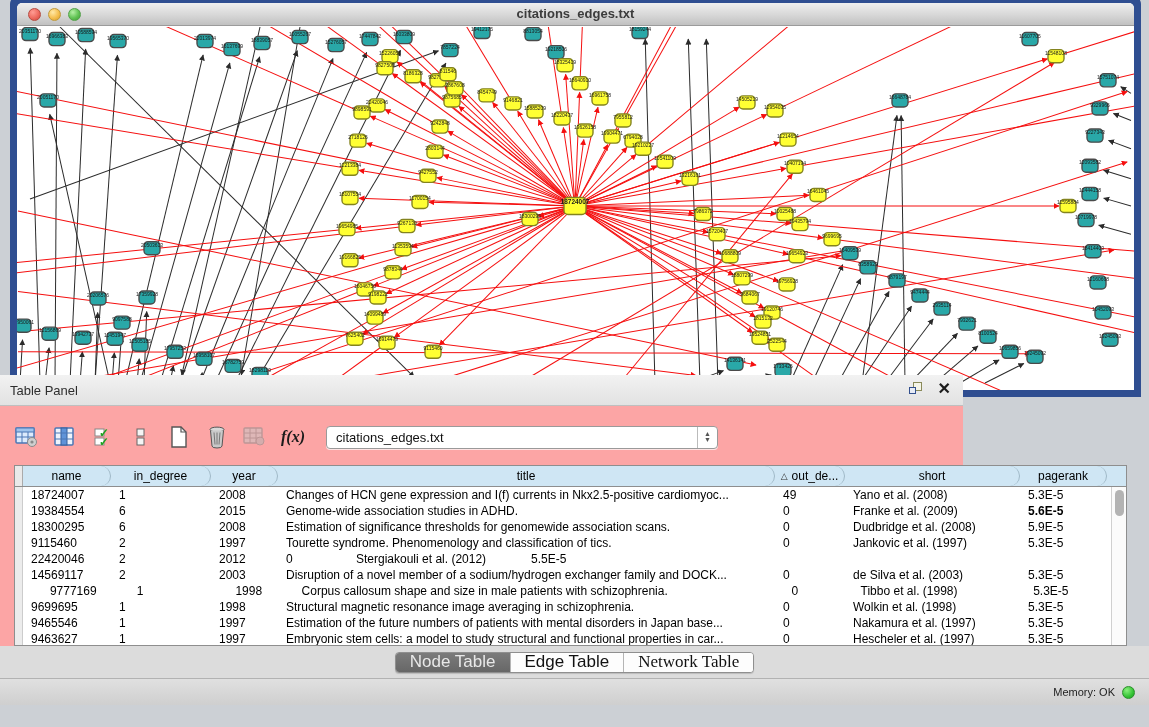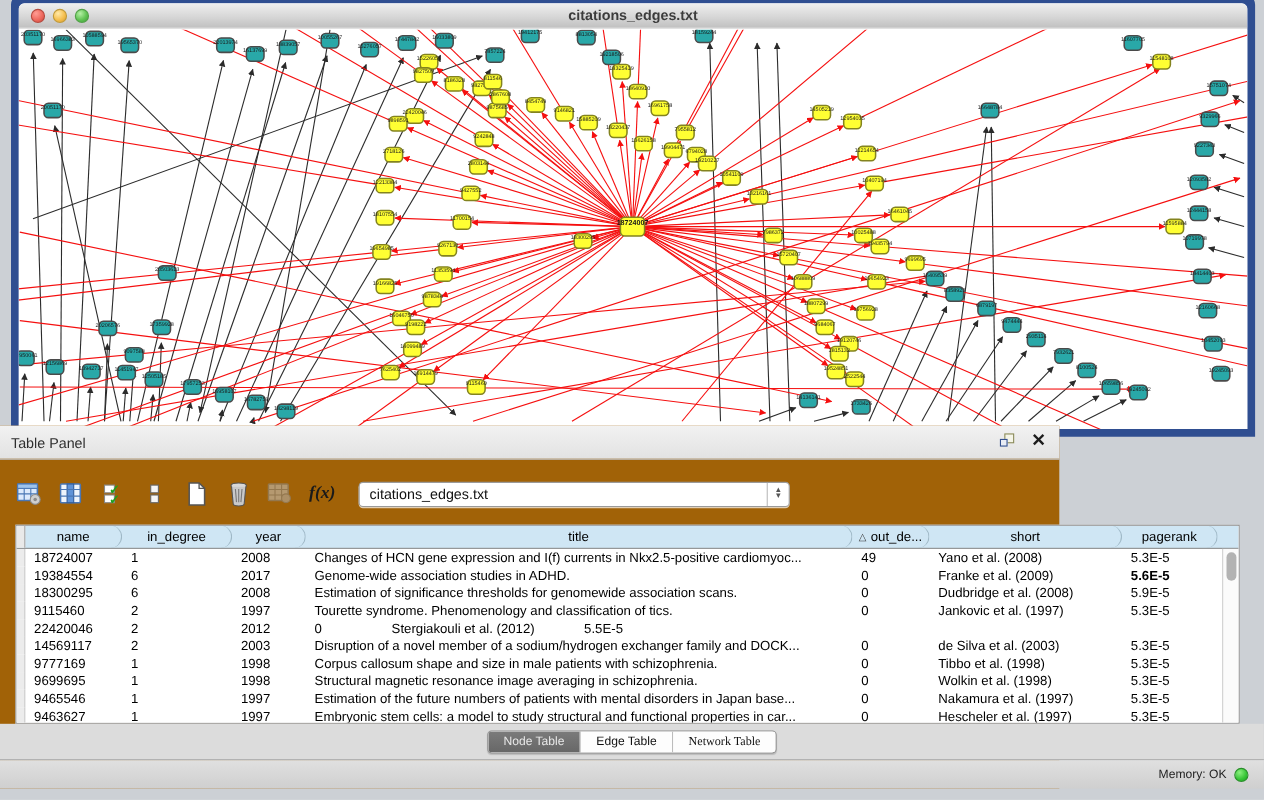--- a/index.html
+++ b/index.html
@@ -19,21 +19,21 @@
     font-size:13px; font-weight:bold; color:#3c3c3c; }
   .lights { position:absolute; left:11px; top:5px; display:flex; gap:7px; }
   .light { width:13px; height:13px; border-radius:50%; }
   .light.red { background:radial-gradient(circle at 35% 30%, #ff9d94, #ee6a5f 55%, #c9473c); border:1px solid #b54b40;}
   .light.yellow { background:radial-gradient(circle at 35% 30%, #ffe9a8, #f5bf4f 55%, #d39b2f); border:1px solid #c09a3a;}
   .light.green { background:radial-gradient(circle at 35% 30%, #b5f0a5, #61c354 55%, #3f9c36); border:1px solid #53a049;}
   #graph-area { position:absolute; left:0; top:24px; right:0; bottom:0; background:#fff; }
   #graph-svg { display:block; width:100%; height:100%; }
 
   
-  #table-panel { position:absolute; left:0; top:387px; width:963px; height:330px; background:#a16207; }
+  #table-panel { position:absolute; left:0; top:375px; width:963px; height:330px; background:#fca5a5; }
   #panel-titlebar { position:relative; height:31px;
     background:linear-gradient(#f2f2f2,#e2e2e2); border-bottom:1px solid #bfbfbf; }
   #panel-titlebar .ptitle { position:absolute; left:10px; top:8px; font-size:13px; color:#2e2e2e; }
   #panel-titlebar .pt-icons { position:absolute; right:12px; top:6px; display:flex; gap:14px; align-items:center; }
   .float-ic { position:relative; width:15px; height:15px; }
   .float-ic .sq1 { position:absolute; left:4px; top:1px; width:9px; height:9px; border:1.5px solid #8a8a5a; background:#f5f5e8;}
   .float-ic .sq2 { position:absolute; left:0; top:6px; width:7px; height:7px; border:1.5px solid #33508e; background:#e8ecf5;}
   .close-ic { font-size:16px; font-weight:bold; color:#1c1c1c; line-height:15px; }
 
   #toolbar { position:absolute; left:14px; top:44px; height:36px; display:flex; align-items:center; gap:12px; }
@@ -61,21 +61,21 @@
   .tcell { padding:1px 2px 0 8px; overflow:hidden; white-space:nowrap; }
   #vscroll { position:absolute; right:0; top:21px; width:15px; bottom:0;
     background:#fbfbfb; border-left:1px solid #d0d0d0; }
   #vscroll .thumb { position:absolute; left:2.5px; top:3px; width:9px; height:26px;
     background:#b3b3b3; border-radius:5px; }
 
   #tabs-bar { position:absolute; left:0; top:271px; width:1149px; height:32px; background:#dcdcdc;
     display:flex; align-items:center; justify-content:center; }
   #seg { display:flex; height:21px; border:1px solid #8f8f8f; border-radius:4px; overflow:hidden;
     background:#fff; box-shadow:0 1px 1px rgba(0,0,0,.15); }
-  .seg-btn { display:flex; align-items:center; padding:0 14px; font-size:11px; color:#111;
+  .seg-btn { display:flex; align-items:center; padding:0 14px; font-size:17px; color:#111;
     background:#fdfdfd; border-right:1px solid #b5b5b5; }
   .seg-btn:last-child { border-right:none;font-family:Liberation Serif, serif; }
   .seg-btn.active { background:linear-gradient(#7b7b7b,#676767); color:#e8e8e8; }
 
   #status-bar { position:absolute; left:0; top:303px; width:1149px; height:27px;
     background:linear-gradient(#e0e0e0,#cfcfcf); border-top:1px solid #b2b2b2;
     display:flex; align-items:center; justify-content:flex-end; padding-right:14px; gap:7px; }
   #status-bar .mem { font-size:11px; color:#222; }
   .green-dot { width:13px; height:13px; border-radius:50%;
     background:radial-gradient(circle at 35% 30%, #8bf07e, #35c335 60%, #1e9e22); border:1px solid #2a8f2a; }
@@ -619,21 +619,21 @@
             <div class="tcell" style="width: 67px;">2008</div>
             <div class="tcell" style="width: 497px;">Changes of HCN gene expression and I(f) currents in Nkx2.5-positive cardiomyoc...</div>
             <div class="tcell" style="width: 70px;">49</div>
             <div class="tcell" style="width: 175px;">Yano et al. (2008)</div>
             <div class="tcell" style="width: 87px;">5.3E-5</div>
           </div>
           <div class="trow">
             <div class="gutter"></div>
             <div class="tcell" style="width: 88px;">19384554</div>
             <div class="tcell" style="width: 100px;">6</div>
-            <div class="tcell" style="width: 67px;">2017</div>
+            <div class="tcell" style="width: 67px;">2015</div>
             <div class="tcell" style="width: 497px;">Genome-wide association studies in ADHD.</div>
             <div class="tcell" style="width: 70px;">0</div>
             <div class="tcell" style="width: 175px;">Franke et al. (2009)</div>
             <div class="tcell" style="width: 87px; font-weight: bold;">5.6E-5</div>
           </div>
           <div class="trow">
             <div class="gutter"></div>
             <div class="tcell" style="width: 88px;">18300295</div>
             <div class="tcell" style="width: 100px;">6</div>
             <div class="tcell" style="width: 67px;">2008</div>
@@ -666,21 +666,21 @@
             <div class="tcell" style="width: 88px;">14569117</div>
             <div class="tcell" style="width: 100px;">2</div>
             <div class="tcell" style="width: 67px;">2003</div>
             <div class="tcell" style="width: 497px;">Disruption of a novel member of a sodium/hydrogen exchanger family and DOCK...</div>
             <div class="tcell" style="width: 70px;">0</div>
             <div class="tcell" style="width: 175px;">de Silva et al. (2003)</div>
             <div class="tcell" style="width: 87px;">5.3E-5</div>
           </div>
           <div class="trow">
             <div class="gutter"></div>
-            <div class="tcell" style="width: 88px;">9777169</div>
+            <div class="tcell" style="width: 88px; margin-left: 19px;">9777169</div>
             <div class="tcell" style="width: 100px;">1</div>
             <div class="tcell" style="width: 67px;">1998</div>
             <div class="tcell" style="width: 497px;">Corpus callosum shape and size in male patients with schizophrenia.</div>
             <div class="tcell" style="width: 70px;">0</div>
             <div class="tcell" style="width: 175px;">Tibbo et al. (1998)</div>
             <div class="tcell" style="width: 87px;">5.3E-5</div>
           </div>
           <div class="trow">
             <div class="gutter"></div>
             <div class="tcell" style="width: 88px;">9699695</div>

